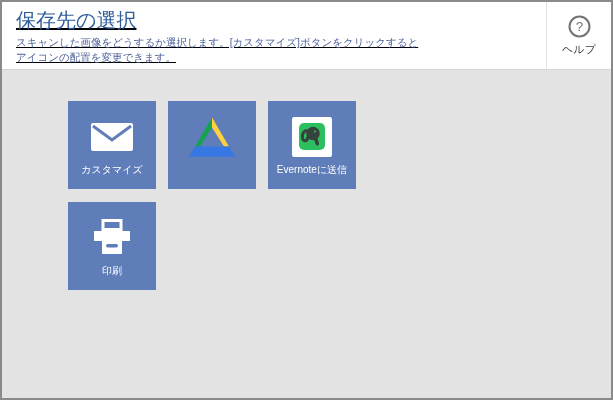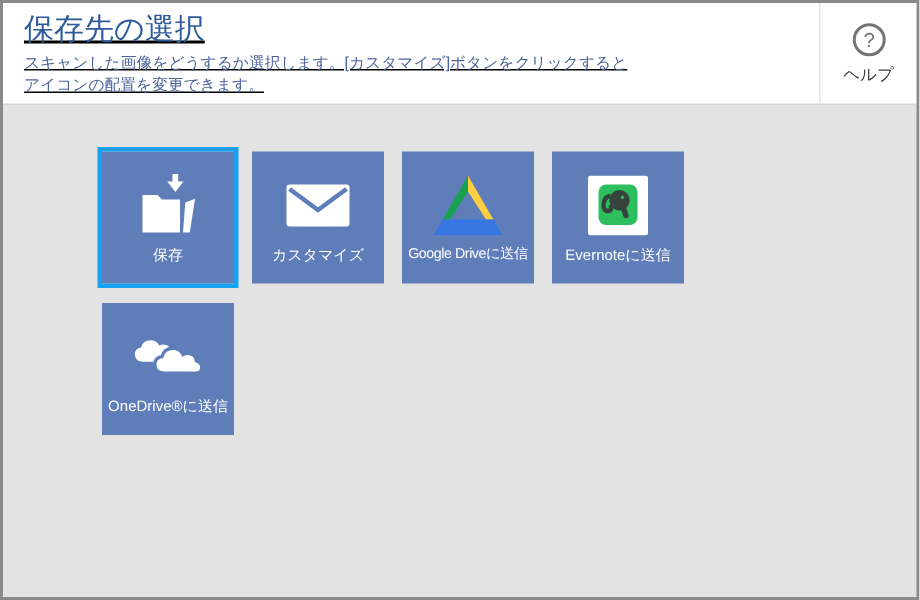--- a/index.html
+++ b/index.html
@@ -67,51 +67,39 @@
       <span class="lbl">ヘルプ</span>
     </div>
 
 
   </div>
 
   <div class="content">
 
     <div class="row">
 
-      <div class="tile selected">
-        <span class="ticon">
-          <svg width="46" height="42" viewBox="0 0 46 42">
-            <rect x="26" y="0" width="3.8" height="5.5" fill="#fff"></rect>
-            <polygon points="22.5,5 33.3,5 27.9,12" fill="#fff"></polygon>
-            <path d="M6 14 h10 l3 3 h12 v22 H6 Z" fill="#fff"></path>
-            <polygon points="34.5,19 41,16.5 37.5,39 33,39" fill="#fff"></polygon>
-          </svg>
-        </span>
-        <span class="tlabel">保存</span>
-      </div>
 
       <div class="tile">
         <span class="ticon">
           <svg width="44" height="30" viewBox="0 0 44 30">
             <rect x="1" y="1" width="42" height="28" rx="2" fill="#fff"></rect>
             <polyline points="3,4 22,18 41,4" stroke="#5f7db9" stroke-width="3" fill="none"></polyline>
           </svg>
         </span>
         <span class="tlabel">カスタマイズ</span>
       </div>
 
       <div class="tile">
         <span class="ticon">
           <svg width="46" height="40" viewBox="0 0 88 76">
             <polygon points="44,0 11.6,56 21,56 44,20" fill="#16a24e"></polygon>
             <polygon points="44,0 76.4,56 67,56 44,20" fill="#ffcf3f"></polygon>
             <polygon points="11.6,56 76.4,56 88,76 0,76" fill="#3777e3"></polygon>
           </svg>
         </span>
-        <span class="tlabel tight">Google Driveに送信</span>
       </div>
 
 
       <div class="tile">
         <span class="ticon">
           <svg width="40" height="40" viewBox="0 0 40 40">
             <rect x="0" y="0" width="40" height="40" rx="2" fill="#fff"></rect>
             <rect x="7" y="6" width="26" height="27" rx="5" fill="#2dbe60"></rect>
             <g>
               <circle cx="21" cy="16.5" r="6.8" fill="#35433c"></circle>
@@ -121,31 +109,29 @@
             </g>
           </svg>
         </span>
         <span class="tlabel">Evernoteに送信</span>
       </div>
 
     </div>
 
     <div class="row">
 
-
       <div class="tile">
         <span class="ticon">
-          <svg width="50" height="32" viewBox="0 0 50 32">
-            <g transform="translate(1,2) scale(0.95)">
-              <path d="M8 18 Q2 18 2 12.8 Q2 8.6 6.3 8 Q7.7 3 13 3 Q17.3 3 19.2 6.7 Q20.2 5.9 22 5.9 Q26.7 5.9 27.2 10.6 Q30.5 11.5 30.5 14.8 Q30.5 18 25.9 18 Z" fill="#fff"></path>
-            </g>
-            <g transform="translate(14,7) scale(1.1)">
-              <path d="M8 18 Q2 18 2 12.8 Q2 8.6 6.3 8 Q7.7 3 13 3 Q17.3 3 19.2 6.7 Q20.2 5.9 22 5.9 Q26.7 5.9 27.2 10.6 Q30.5 11.5 30.5 14.8 Q30.5 18 25.9 18 Z" fill="#fff" stroke="#5f7db9" stroke-width="2"></path>
-            </g>
+          <svg width="46" height="38" viewBox="0 0 46 38">
+            <rect x="14" y="1.5" width="18" height="9" fill="none" stroke="#fff" stroke-width="3"></rect>
+            <rect x="5" y="12" width="36" height="10" fill="#fff"></rect>
+            <rect x="13" y="18" width="20" height="17" fill="#fff"></rect>
+            <rect x="17" y="25" width="12" height="3.5" rx="1.7" fill="#5f7db9"></rect>
           </svg>
         </span>
-        <span class="tlabel">OneDrive®に送信</span>
+        <span class="tlabel">印刷</span>
       </div>
+
 
     </div>
 
   </div>
 </div>
 
 </body></html>

